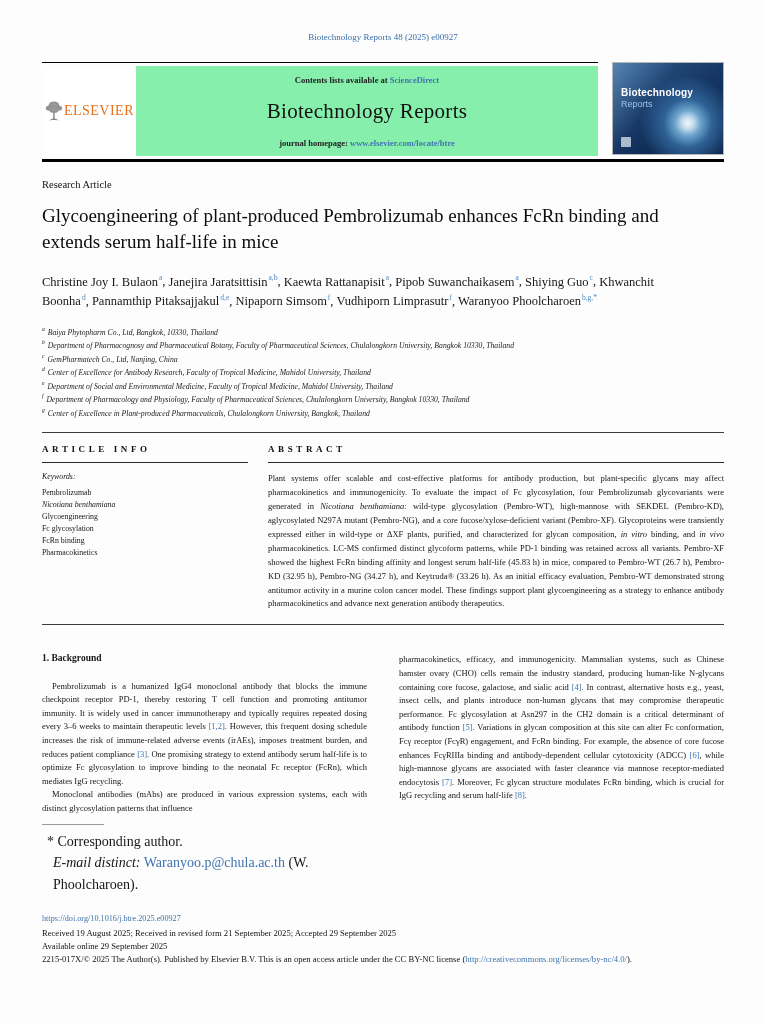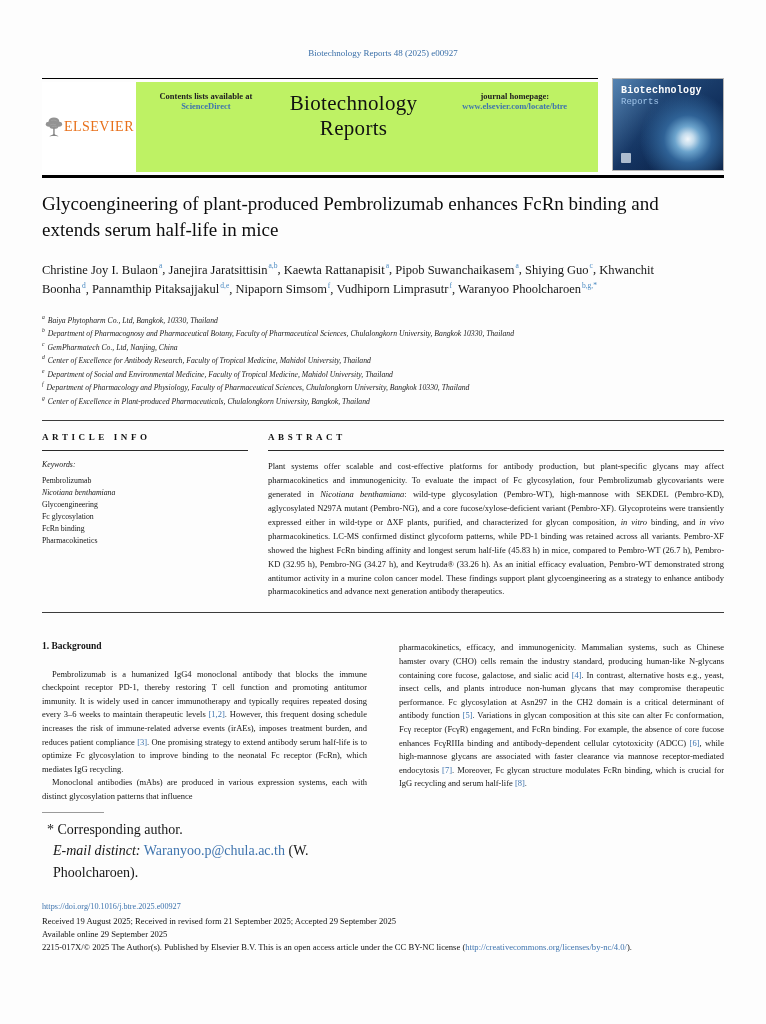--- a/index.html
+++ b/index.html
@@ -1,43 +1,43 @@
 <!DOCTYPE html>
 <html><head>
 <meta charset="utf-8">
 <style>
   * { margin:0; padding:0; box-sizing:border-box; }
   html,body { background:#ffffff; }
   .page {
     width:766px; height:1024px; margin:0 auto; position:relative; overflow:hidden;
-    background:#fdfdfd; padding:48px 42px 0;
+    background:#fdfdfd; padding:32px 42px 0;
     font-family:"Liberation Serif", serif; color:#161616;
   }
   .lnk { color:#3f74ae; text-decoration:none; cursor:pointer; }
   .it { font-style:italic; }
 
   
   .journal-ref { text-align:center; font-size:9px; color:#3a6fa8; margin-bottom:20px; }
 
   
   .masthead { display:flex; align-items:stretch; }
   .mast-main { flex:1; border-top:1.5px solid #000; display:flex; padding-top:3px; }
   .publisher { width:94px; background:#fff; display:flex; align-items:center; justify-content:flex-end; padding:2px 2px 3px; }
   .pub-name { font-size:14px; color:#e8701a; letter-spacing:.5px; margin-top:1px; }
-  .mast-center { flex:1; background:#bef264; text-align:center; height:90px; padding:9px 8px 8px; display:flex; justify-content:space-between; }
+  .mast-center { flex:1; background:#86efac; text-align:center; height:90px; padding:9px 8px 8px; display:flex; flex-direction:column; justify-content:space-between; }
   .contents-line { font-size:8.5px; font-weight:bold; color:#222; }
   .mast-title { font-size:21px; color:#111; letter-spacing:.3px; }
   .homepage-line { font-size:8.5px; font-weight:bold; color:#222; }
   .cover { width:112px; height:93px; margin-left:14px; border:1px solid #b5b5b5; position:relative; overflow:hidden;
     background:
       radial-gradient(circle at 68% 66%, #f2f7fb 0px, #c3dbec 6px, #6ba3cc 13px, #2f6296 24px, rgba(16,44,80,0) 48px),
       linear-gradient(125deg, rgba(120,170,215,.55) 0%, rgba(40,80,130,.15) 38%, rgba(10,28,58,0) 60%),
       linear-gradient(150deg, #2a5585 0%, #12315e 55%, #0a1f42 100%);
   }
-  .cover-title { position:absolute; top:6px; left:8px; text-align:left; font-family:Liberation Mono, monospace; }
+  .cover-title { position:absolute; top:24px; left:8px; text-align:left; font-family:Liberation Sans, sans-serif; }
   .cover-t1 { color:#ffffff; font-weight:bold; font-size:10px; letter-spacing:.2px; }
   .cover-t2 { color:#9fc3e8; font-size:9px; margin-top:1px; }
   .cover-mark { position:absolute; bottom:7px; left:8px; width:10px; height:10px; background:#c7d4e2; opacity:.85; border-radius:1px; }
   .thick-rule { border-top:3.5px solid #000; margin-top:3px; }
 
   
   .article-type { margin-top:17px; font-size:10.5px; color:#111; }
   .article-title { margin-top:13px; font-size:19px; line-height:1.38; max-width:648px; color:#0d0d0d; }
   .author-line { margin-top:17px; font-size:12.5px; line-height:1.55; max-width:660px; }
   .author-line sup { font-size:7.5px; color:#4a8ac2; margin-left:1px; }
@@ -113,20 +113,21 @@
     <div class="cover">
       <div class="cover-title">
         <div class="cover-t1">Biotechnology</div>
         <div class="cover-t2">Reports</div>
       </div>
       <div class="cover-mark"></div>
     </div>
   </div>
   <div class="thick-rule"></div>
 
+  <div class="article-type">Research Article</div>
 
   <h1 class="article-title" style="font-weight:normal;">Glycoengineering of plant-produced Pembrolizumab enhances FcRn binding and extends serum half-life in mice</h1>
 
   <div class="author-line"><span>Christine Joy I. Bulaon<sup>a</sup></span>, <span>Janejira Jaratsittisin<sup>a,b</sup></span>, <span>Kaewta Rattanapisit<sup>a</sup></span>, <span>Pipob Suwanchaikasem<sup>a</sup></span>, <span>Shiying Guo<sup>c</sup></span>, <span>Khwanchit Boonha<sup>d</sup></span>, <span>Pannamthip Pitaksajjakul<sup>d,e</sup></span>, <span>Nipaporn Simsom<sup>f</sup></span>, <span>Vudhiporn Limprasutr<sup>f</sup></span>, <span>Waranyoo Phoolcharoen<sup>b,g,*</sup></span></div>
 
   <div class="affiliations">
       <div class="aff"><sup>a</sup> Baiya Phytopharm Co., Ltd, Bangkok, 10330, Thailand</div>
       <div class="aff"><sup>b</sup> Department of Pharmacognosy and Pharmaceutical Botany, Faculty of Pharmaceutical Sciences, Chulalongkorn University, Bangkok 10330, Thailand</div>
       <div class="aff"><sup>c</sup> GemPharmatech Co., Ltd, Nanjing, China</div>
       <div class="aff"><sup>d</sup> Center of Excellence for Antibody Research, Faculty of Tropical Medicine, Mahidol University, Thailand</div>

